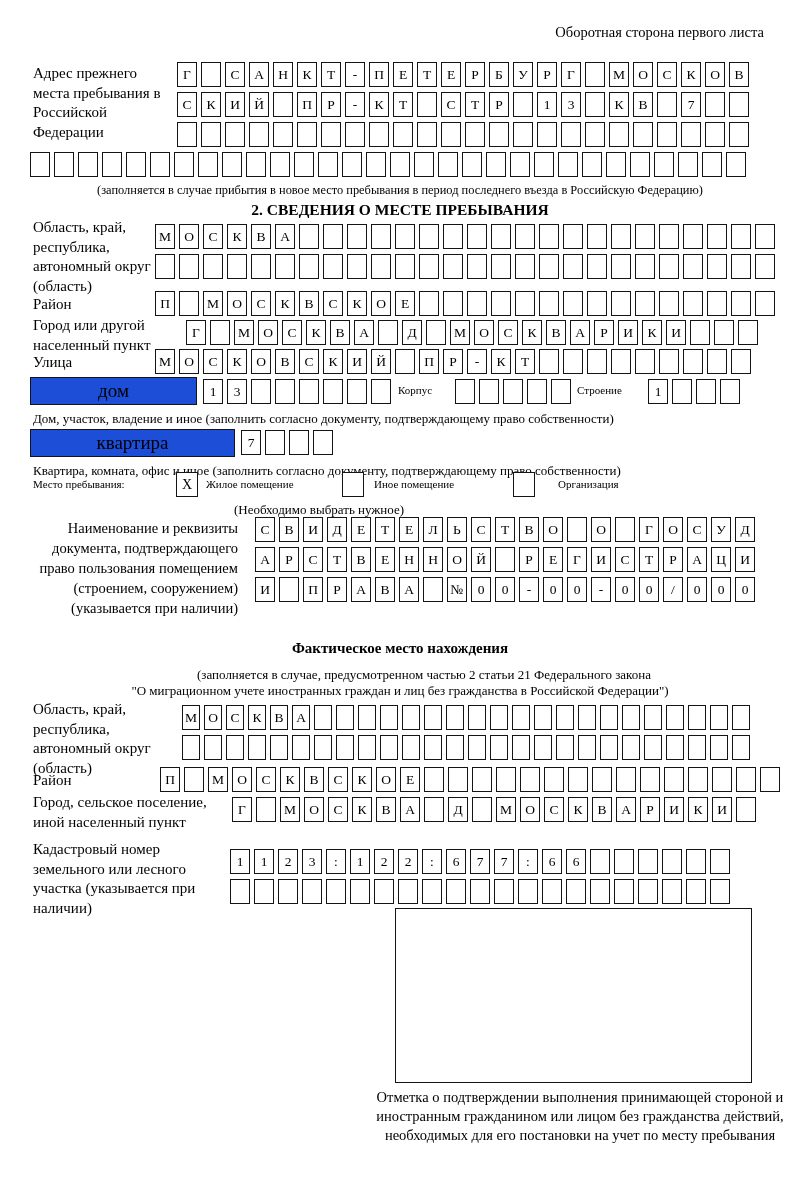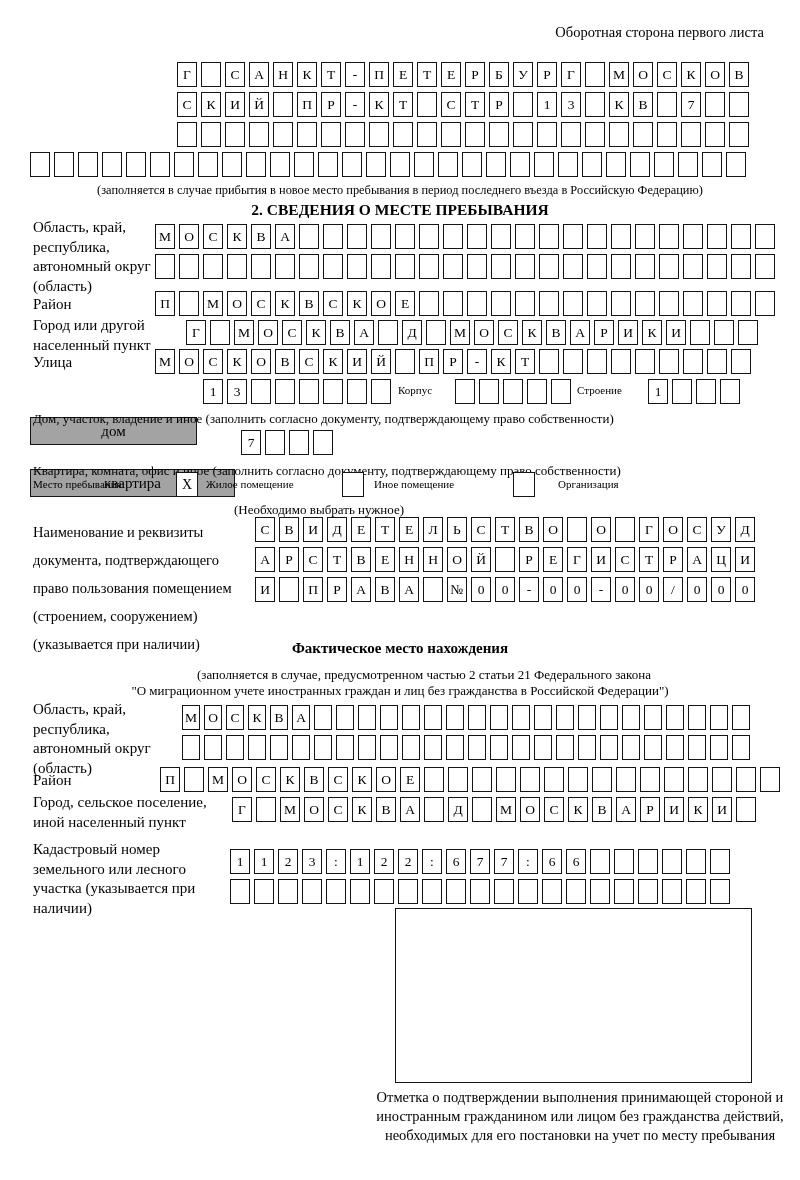--- a/index.html
+++ b/index.html
@@ -15,38 +15,39 @@
     border:1.6px solid #141414;display:flex;align-items:center;justify-content:center;
     font-size:13.5px;line-height:1;background:#fff;
   }
   .cellrow.narrow .cell{flex-basis:18px;width:18px;}
   .note{font-size:12.4px;line-height:15px;}
   .mednote{font-size:13px;line-height:17px;}
   .center{left:0;width:800px;text-align:center;}
   .h-bold{font-weight:bold;font-size:15.5px;}
   .boxfield{
     box-sizing:border-box;border:1.7px solid #141414;height:28px;
-    display:flex;align-items:center;justify-content:center;font-size:15px;background:#a3a3a3;margin-top:40px;
+    display:flex;align-items:center;justify-content:center;font-size:19px;background:#1d4ed8;
   }
   .inline-label{font-size:11px;line-height:27px;white-space:nowrap;}
   .checkbox{
     box-sizing:border-box;width:22px;height:25px;border:1.7px solid #141414;
     display:flex;align-items:center;justify-content:center;font-size:14px;background:#fff;
   }
   .stampbox{box-sizing:border-box;border:1.6px solid #141414;background:#fff;}
   .caption{font-size:14.5px;line-height:19px;text-align:center;}
   .toptitle{font-size:14.5px;}
 </style>
 </head>
 <body>
 
 <div id="page">
 
   <div class="abs toptitle" style="top:24px;right:36px;">Оборотная сторона первого листа</div>
 
+  <div class="abs label" style="left:33px;top:64px;width:135px;">Адрес прежнего места пребывания в Российской Федерации</div>
   <div class="abs cellrow" style="left:177px;top:62px;">
       <span class="cell">Г</span>
       <span class="cell"></span>
       <span class="cell">С</span>
       <span class="cell">А</span>
       <span class="cell">Н</span>
       <span class="cell">К</span>
       <span class="cell">Т</span>
       <span class="cell">-</span>
       <span class="cell">П</span>
@@ -338,21 +339,21 @@
 
   <div class="abs inline-label" style="left:33px;top:471px;text-align:right;">Место пребывания:</div>
   <div class="abs checkbox" style="left:176px;top:472px;">X</div>
   <div class="abs inline-label" style="left:206px;top:471px;">Жилое помещение</div>
   <div class="abs checkbox" style="left:342px;top:472px;"></div>
   <div class="abs inline-label" style="left:374px;top:471px;">Иное помещение</div>
   <div class="abs checkbox" style="left:513px;top:472px;"></div>
   <div class="abs inline-label" style="left:558px;top:471px;">Организация</div>
   <div class="abs mednote" style="left:234px;top:501px;">(Необходимо выбрать нужное)</div>
 
-  <div class="abs label" style="left:33px;top:518px;width:205px;font-size:14.5px;line-height:28px;">Наименование и реквизиты документа, подтверждающего право пользования помещением (строением, сооружением) (указывается при наличии)</div>
+  <div class="abs label" style="left:33px;top:518px;width:205px;font-size:14.5px;line-height:20px;text-align:right;">Наименование и реквизиты документа, подтверждающего право пользования помещением (строением, сооружением) (указывается при наличии)</div>
   <div class="abs cellrow" style="left:255px;top:517px;">
       <span class="cell">С</span>
       <span class="cell">В</span>
       <span class="cell">И</span>
       <span class="cell">Д</span>
       <span class="cell">Е</span>
       <span class="cell">Т</span>
       <span class="cell">Е</span>
       <span class="cell">Л</span>
       <span class="cell">Ь</span>

